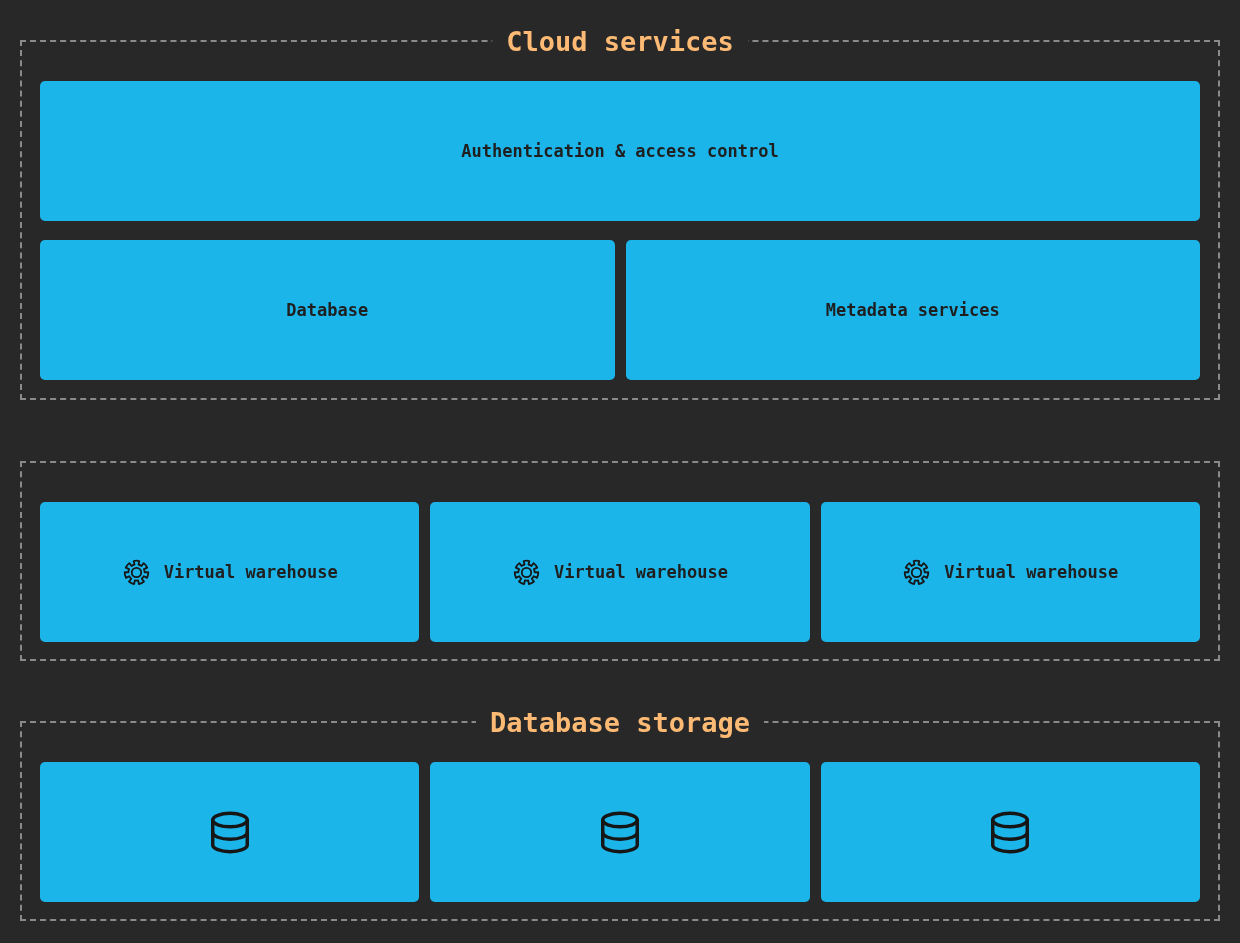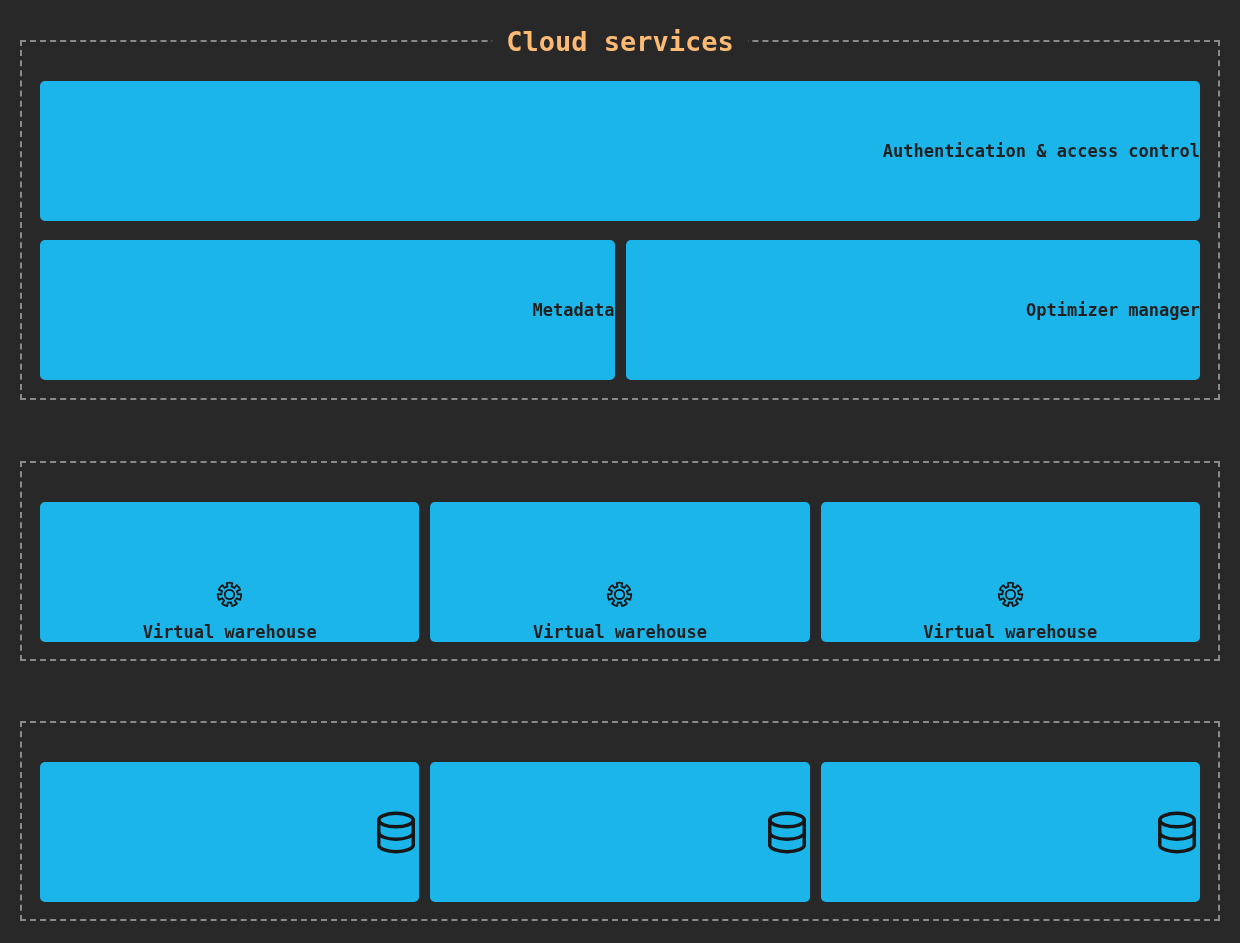--- a/index.html
+++ b/index.html
@@ -50,40 +50,40 @@
   #storage-panel {
     margin-top: 60px;
     height: 200px;
     padding: 39px 18px 17px;
   }
   .box {
     background: #1cb5e9;
     border-radius: 5px;
     display: flex;
     align-items: center;
-    justify-content: flex-end;
+    justify-content: center;
     color: #1f1f1f;
     font-size: 17px;
     font-weight: 600;
     height: 140px;
     box-sizing: border-box;
     text-align: center;
   }
   .wide-box {
     margin-bottom: 19px;
   }
   .box-row {
     display: flex;
     gap: 11px;
   }
   .box-row .box {
     flex: 1 1 0;
   }
   .stack {
-    flex-direction: column;
+    flex-direction: row;
     gap: 13px;
   }
   .icon {
     display: block;
     line-height: 0;
   }
   .icon svg {
     stroke: #161616;
     fill: none;
     stroke-width: 2;
@@ -99,24 +99,24 @@
 
 <div class="diagram">
 
   <section class="panel" id="cloud-panel">
     <div class="panel-title">Cloud services</div>
     <div class="box wide-box">
       <span>Authentication &amp; access control</span>
     </div>
     <div class="box-row">
       <div class="box">
-        <span>Metadata</span>
+        <span>Database</span>
       </div>
       <div class="box">
-        <span>Optimizer manager</span>
+        <span>Metadata services</span>
       </div>
     </div>
   </section>
 
   <section class="panel" id="query-panel">
     <div class="box-row">
       <div class="box stack">
         <span class="icon">
           <svg width="29" height="29" viewBox="0 0 32 32">
               <path d="M12.86 3.39 A13 13 0 0 1 19.14 3.39 L18.18 7.27 A9 9 0 0 1 21.47 8.85 L23.9 5.68 A13 13 0 0 1 27.82 10.59 L24.18 12.26 A9 9 0 0 1 25 15.82 L29 15.74 A13 13 0 0 1 27.6 21.87 L24.03 20.07 A9 9 0 0 1 21.75 22.92 L24.3 26 A13 13 0 0 1 18.64 28.73 L17.83 24.81 A9 9 0 0 1 14.17 24.81 L13.36 28.73 A13 13 0 0 1 7.7 26 L10.25 22.92 A9 9 0 0 1 7.97 20.07 L4.4 21.87 A13 13 0 0 1 3 15.74 L7 15.82 A9 9 0 0 1 7.82 12.26 L4.18 10.59 A13 13 0 0 1 8.1 5.68 L10.53 8.85 A9 9 0 0 1 13.82 7.27 Z"></path>
@@ -140,20 +140,21 @@
               <path d="M12.86 3.39 A13 13 0 0 1 19.14 3.39 L18.18 7.27 A9 9 0 0 1 21.47 8.85 L23.9 5.68 A13 13 0 0 1 27.82 10.59 L24.18 12.26 A9 9 0 0 1 25 15.82 L29 15.74 A13 13 0 0 1 27.6 21.87 L24.03 20.07 A9 9 0 0 1 21.75 22.92 L24.3 26 A13 13 0 0 1 18.64 28.73 L17.83 24.81 A9 9 0 0 1 14.17 24.81 L13.36 28.73 A13 13 0 0 1 7.7 26 L10.25 22.92 A9 9 0 0 1 7.97 20.07 L4.4 21.87 A13 13 0 0 1 3 15.74 L7 15.82 A9 9 0 0 1 7.82 12.26 L4.18 10.59 A13 13 0 0 1 8.1 5.68 L10.53 8.85 A9 9 0 0 1 13.82 7.27 Z"></path>
               <circle cx="16" cy="16" r="5.2"></circle>
             </svg>
         </span>
         <span>Virtual warehouse</span>
       </div>
     </div>
   </section>
 
   <section class="panel" id="storage-panel">
+    <div class="panel-title">Database storage</div>
     <div class="box-row">
       <div class="box">
         <span class="icon db-icon">
           <svg width="46" height="51" viewBox="0 0 24 24">
               <ellipse cx="12" cy="5.5" rx="9" ry="3.5"></ellipse>
               <path d="M21 12 c0 1.93 -4.03 3.5 -9 3.5 s-9 -1.57 -9 -3.5"></path>
               <path d="M3 5.5 v13 c0 1.93 4.03 3.5 9 3.5 s9 -1.57 9 -3.5 v-13"></path>
             </svg>
         </span>
       </div>

